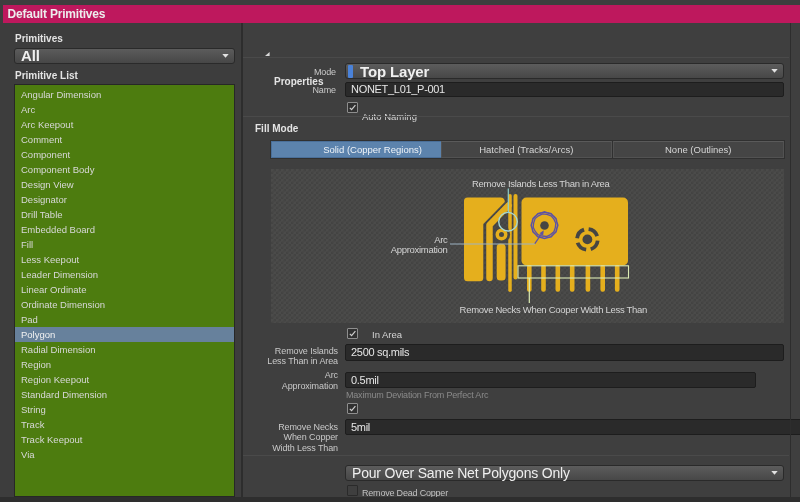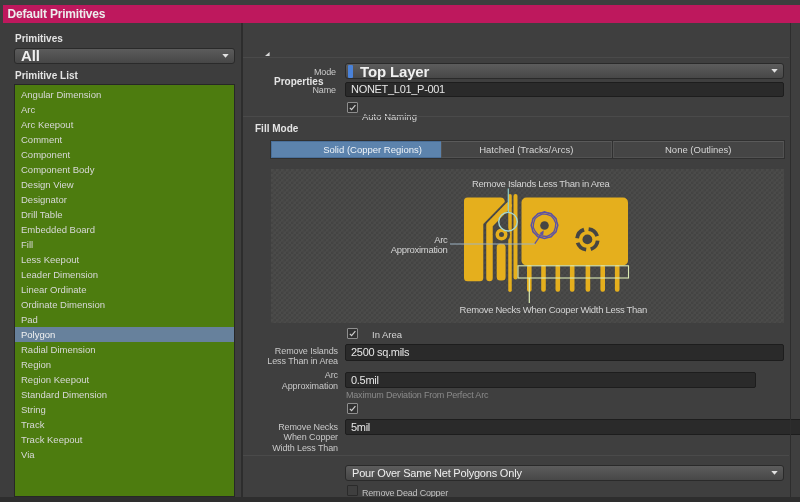--- a/index.html
+++ b/index.html
@@ -201,21 +201,21 @@
 
   <div class="abs cb" style="left:347px;top:402.5px;">
     <svg width="9" height="9" style="display:block">
       <polyline points="1.8,4.8 3.6,6.6 7.4,2.2" stroke="#cfcfcf" stroke-width="1.2" fill="none"></polyline>
     </svg>
   </div>
   <div class="abs rlabel" style="left:250px;top:421.5px;width:88px;">Remove Necks<br>When Copper<br>Width Less Than</div>
   <div class="abs field" style="left:345px;top:418.5px;width:529px;height:16.5px;">5mil</div>
 
   <div class="abs sep" style="left:243px;top:455px;width:546px;"></div>
-  <div class="abs combo" style="left:345px;top:464.5px;width:439px;height:16px;padding-left:6px;font-size:11px;letter-spacing:-0.2px;">Pour Over Same Net Polygons Only
+  <div class="abs combo" style="left:345px;top:464.5px;width:439px;height:16px;padding-left:6px;font-size:14px;letter-spacing:-0.2px;">Pour Over Same Net Polygons Only
     <svg class="arr" width="7" height="4">
       <polygon points="0.3,0 6.7,0 3.5,3.8" fill="#e2e2e2"></polygon>
     </svg>
   </div>
   <div class="abs cb un" style="left:346.5px;top:485px;"></div>
   <div class="abs" style="left:362px;top:487.5px;color:#c2c2c2;font-size:9px;letter-spacing:-0.2px;">Remove Dead Copper</div>
 
   <div class="abs bottomstrip"></div>
   <div class="abs rightline"></div>
 

